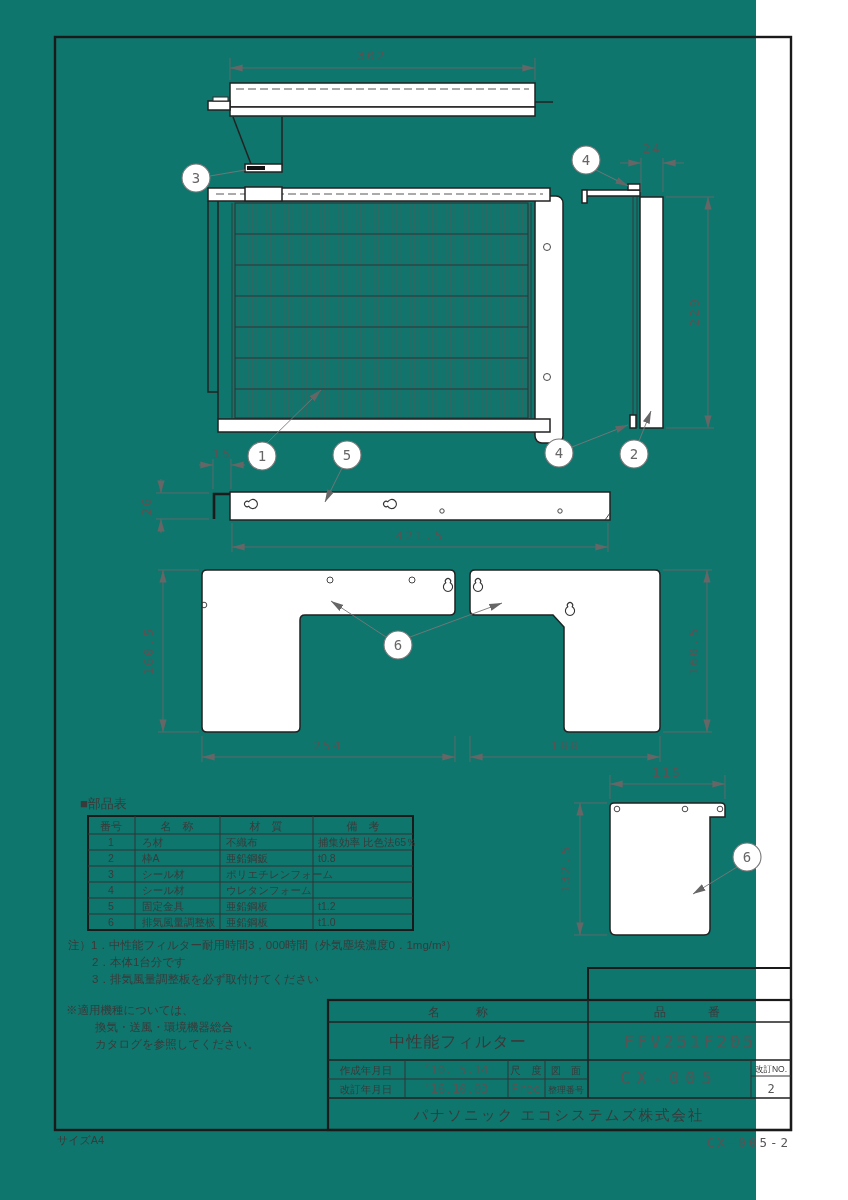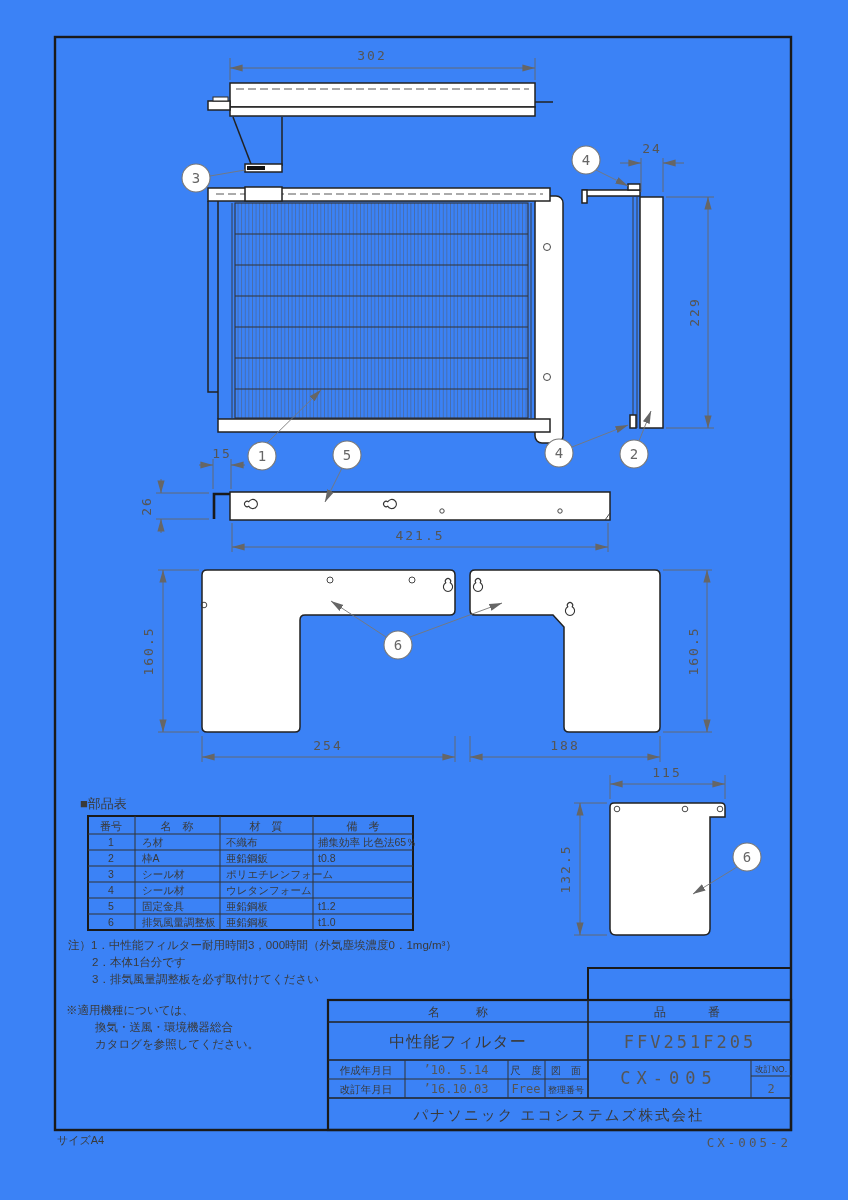--- a/index.html
+++ b/index.html
@@ -1,16 +1,16 @@
 <!DOCTYPE html>
 <html><head>
 <meta charset="utf-8">
 <style>
   html,body{margin:0;padding:0;background:#fff;}
-  .sheet{position:relative;width:848px;height:1200px;background:#3b82f6;
+  .sheet{position:relative;width:756px;height:1200px;background:#0f766e;
          font-family:"Liberation Sans",sans-serif;}
   svg{position:absolute;left:0;top:0;}
   .thick{stroke:#1a1a1a;stroke-width:2.4;fill:none;}
   .med{stroke:#222;stroke-width:1.5;fill:none;}
   .medf{stroke:#222;stroke-width:1.5;fill:#fff;}
   .thin{stroke:#333;stroke-width:0.9;fill:none;}
   .thinf{stroke:#333;stroke-width:1.1;fill:#fff;}
   .sep{stroke:#333;stroke-width:1.1;fill:none;}
   .dash{stroke:#444;stroke-width:0.9;fill:none;stroke-dasharray:8 4;}
   .dim{stroke:#666;stroke-width:0.9;fill:none;}

